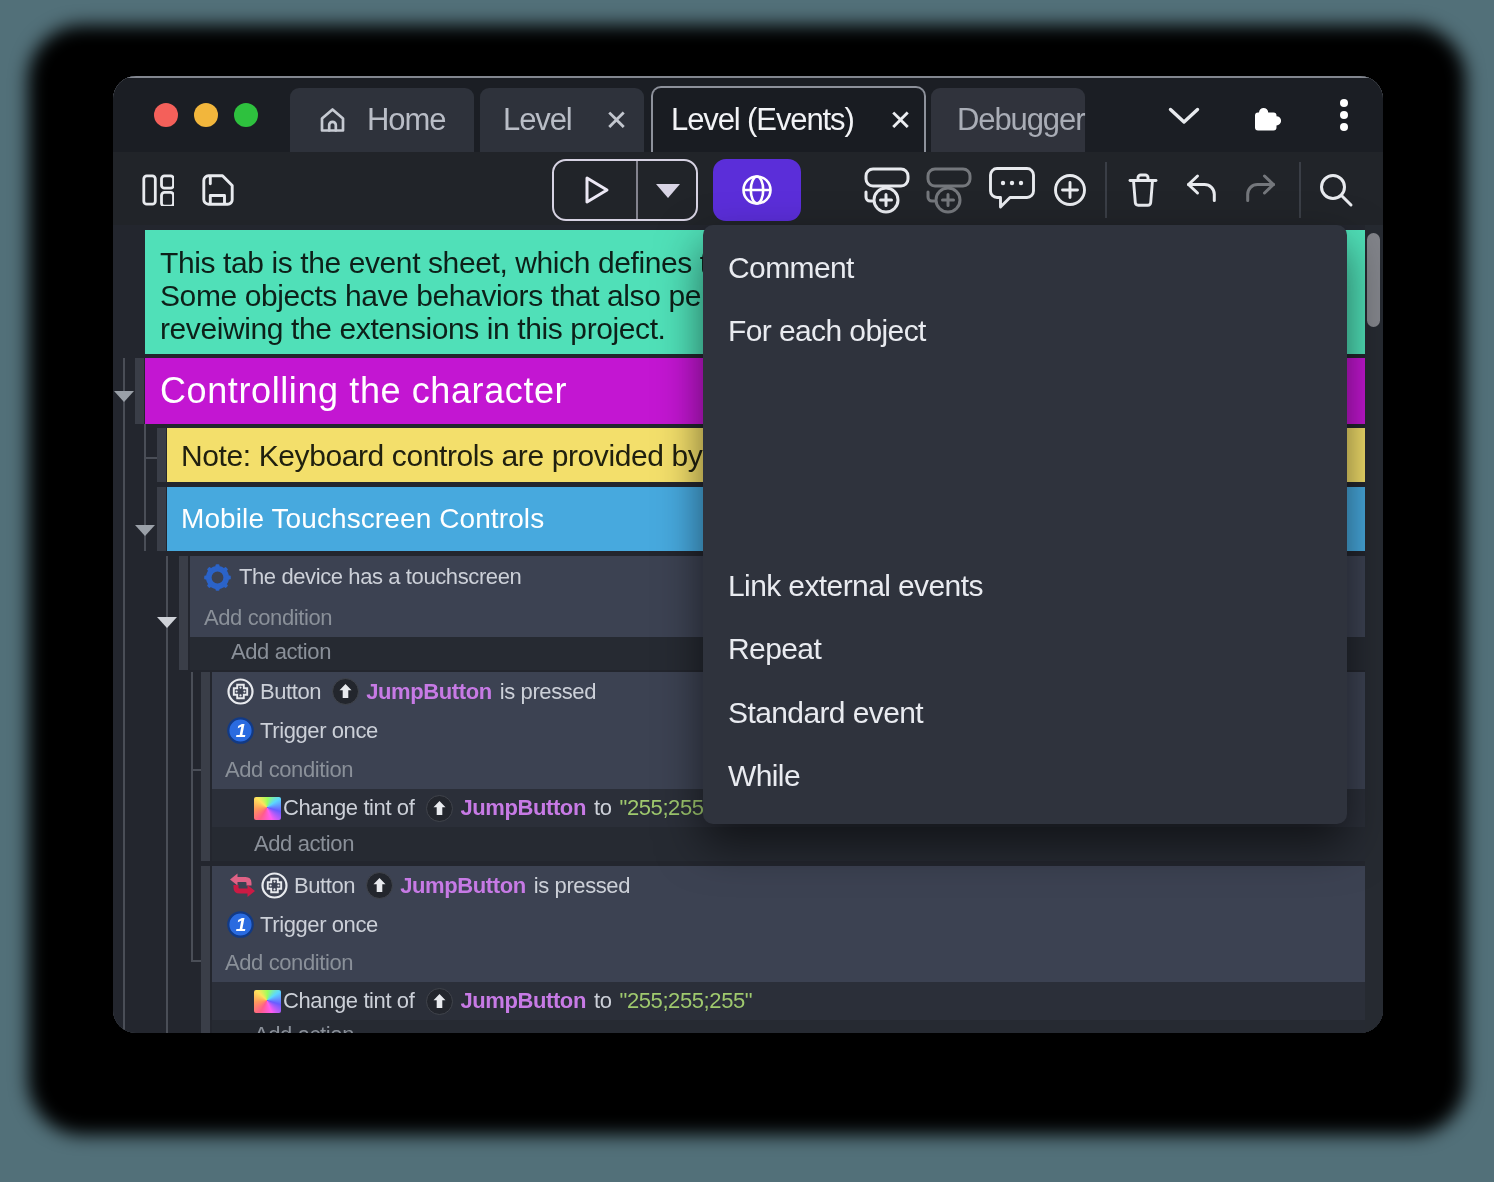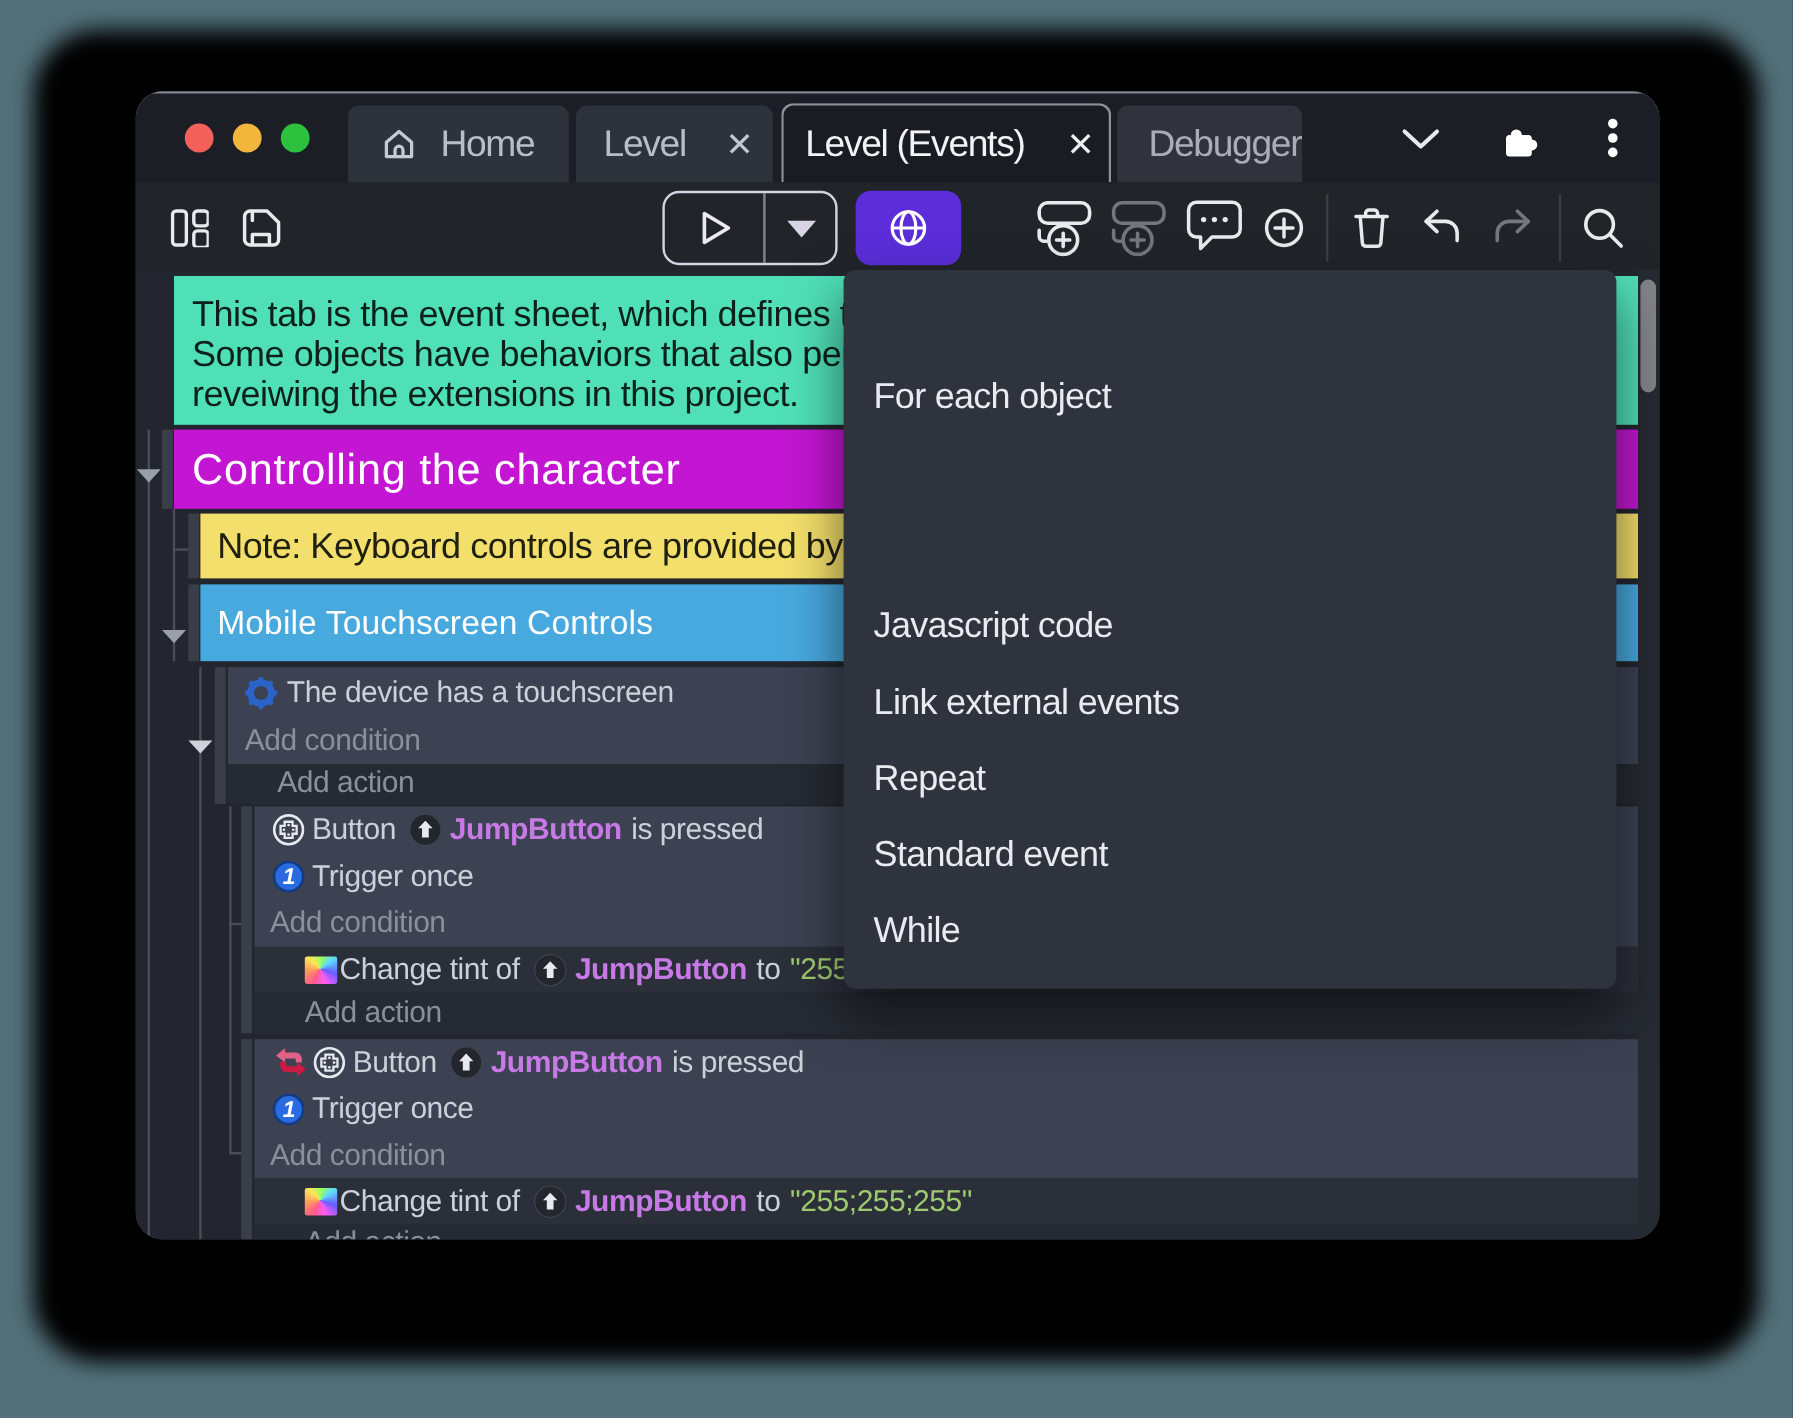--- a/index.html
+++ b/index.html
@@ -20,21 +20,21 @@
   
   #toolbar { position:absolute; left:0; top:76px; width:1270px; height:73px; background:#212429; }
   .tsep { position:absolute; top:10px; width:2px; height:56px; background:#3a3e46; }
   
   #sheet { position:absolute; left:0; top:149px; width:1270px; height:808px; background:#23262e; overflow:hidden; }
   .vline { position:absolute; width:2px; background:#4a4e57; }
   .hline { position:absolute; height:2px; background:#4a4e57; }
   .mbar { position:absolute; width:9px; background:#3a3e48; }
   .tri { position:absolute; width:0; height:0; border-left:10px solid transparent; border-right:10px solid transparent; }
   .blk { position:absolute; overflow:hidden; }
-  .rowtxt { color:#ccd0d8; font-size:25px; letter-spacing:-0.4px; white-space:nowrap; }
+  .rowtxt { color:#ccd0d8; font-size:22px; letter-spacing:-0.4px; white-space:nowrap; }
   .dim { color:#8a9099; }
   .jb { color:#c77ae5; font-weight:bold; }
   .row { position:absolute; display:flex; align-items:center; white-space:nowrap; }
   
   #menu { position:absolute; left:590px; top:149px; width:644px; height:599px; background:#2f333d;
           border-radius:10px; box-shadow: 0 20px 45px rgba(0,0,0,0.55); }
   .mi { position:absolute; left:0; width:644px; height:64px; display:flex; align-items:center;
         color:#e9ebf0; font-size:30px; letter-spacing:-0.6px; padding-left:25px; }
 </style>
 </head>
@@ -308,20 +308,20 @@
       </div>
       <div class="blk" style="left:99px; top:795px; width:1153px; height:13px; background:#262a32;"></div>
       <div class="row" style="left:141px; top:795px; height:30px;">
         <span class="rowtxt dim">Add action</span>
       </div>
 
       <div class="abs" style="left:1252px; top:0; width:18px; height:808px; background:#262a31;"></div>
       <div class="abs" style="left:1254px; top:8px; width:13px; height:94px; background:#82848a; border-radius:6.5px;"></div>
     </div>
     <div id="menu">
+      <div class="mi" style="top:11px;">Comment</div>
       <div class="mi" style="top:74px;">For each object</div>
-      <div class="mi" style="top:265px;">Javascript code</div>
       <div class="mi" style="top:329px;">Link external events</div>
       <div class="mi" style="top:392px;">Repeat</div>
       <div class="mi" style="top:456px;">Standard event</div>
       <div class="mi" style="top:519px;">While</div>
     </div>
   </div>
 
 </body></html>

